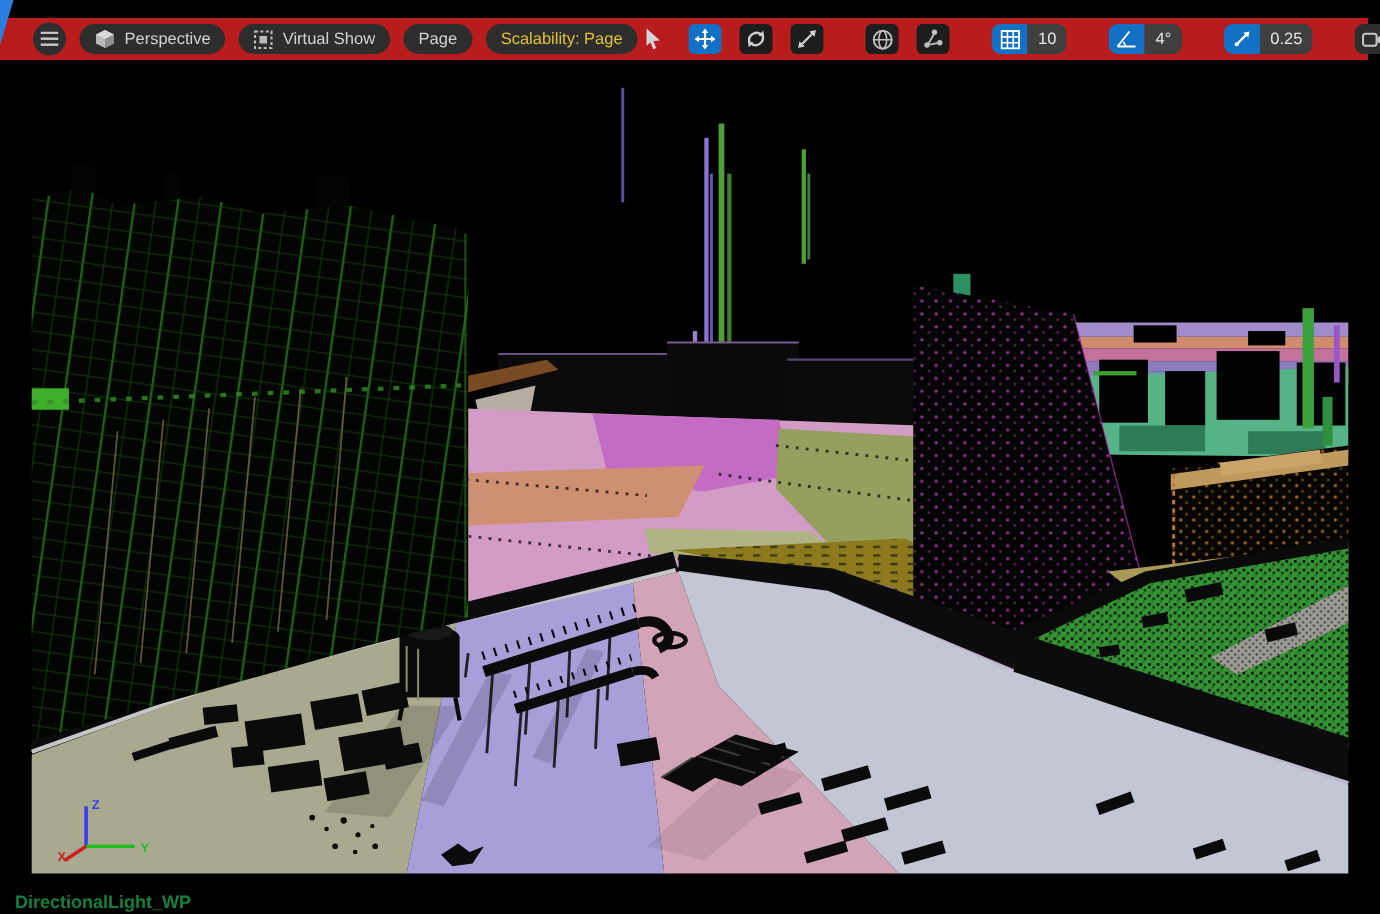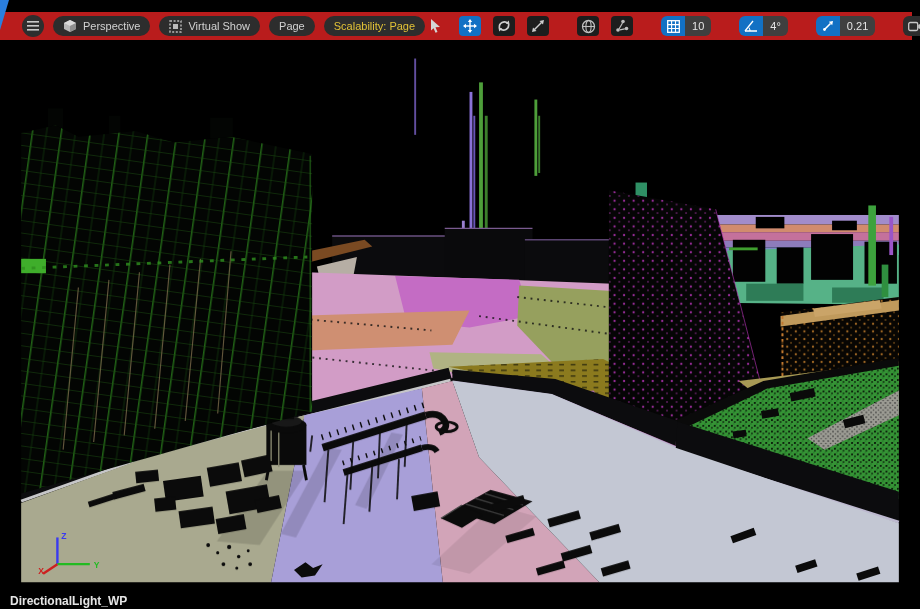--- a/index.html
+++ b/index.html
@@ -23,21 +23,21 @@
   .tool-sq.active{background:#1271c4;}
   .chip{display:flex;height:20px;border-radius:6px;overflow:hidden;cursor:pointer;}
   .chip .ic{width:24px;display:flex;align-items:center;justify-content:center;background:#1271c4;}
   .chip .val{display:flex;align-items:center;padding:0 7px;background:#3f3f3f;color:#e6e6e6;font-size:11px;}
   .chip.dark .ic{background:#2d2d2d;}
   .chip.dark .val{background:#2d2d2d;padding-left:2px;}
   .gap8{width:4px;}
   
   .viewport{position:absolute;top:28px;left:0;width:920px;height:581px;background:#000;overflow:hidden;}
   .viewport svg{display:block;}
-  .status-label{position:absolute;left:10px;top:566px;color:#e5e5e5;font-size:12px;font-weight:bold;
+  .status-label{position:absolute;left:10px;top:566px;color:#15803d;font-size:12px;font-weight:bold;
            text-shadow:0 0 2px #000;}
 </style>
 </head>
 <body>
 
 <div class="app">
 
   <div class="corner-accent"></div>
   <div class="toolbar">
     <div class="tb-left">
@@ -153,21 +153,21 @@
       </div>
       <div class="gap8"></div>
       <div class="chip">
         <span class="ic">
             <svg width="12" height="12" viewBox="0 0 12 12">
           <line x1="2.5" y1="9.5" x2="8.5" y2="3.5" stroke="#fff" stroke-width="1.6"></line>
           <polygon points="11,1 6.8,1.8 10.2,5.2" fill="#fff"></polygon>
           <circle cx="2.5" cy="9.5" r="1.4" fill="#fff"></circle>
         </svg>
           </span>
-        <span class="val">0.21</span>
+        <span class="val">0.25</span>
       </div>
       <div class="gap8"></div>
       <div class="chip dark">
         <span class="ic">
             <svg width="15" height="11" viewBox="0 0 15 11">
           <rect x="0.7" y="1.5" width="9" height="8" rx="1.5" fill="none" stroke="#c9c9c9" stroke-width="1.3"></rect>
           <polygon points="10.2,4 14,1.8 14,9.2 10.2,7" fill="#c9c9c9"></polygon>
         </svg>
           </span>
         <span class="val">8</span>

